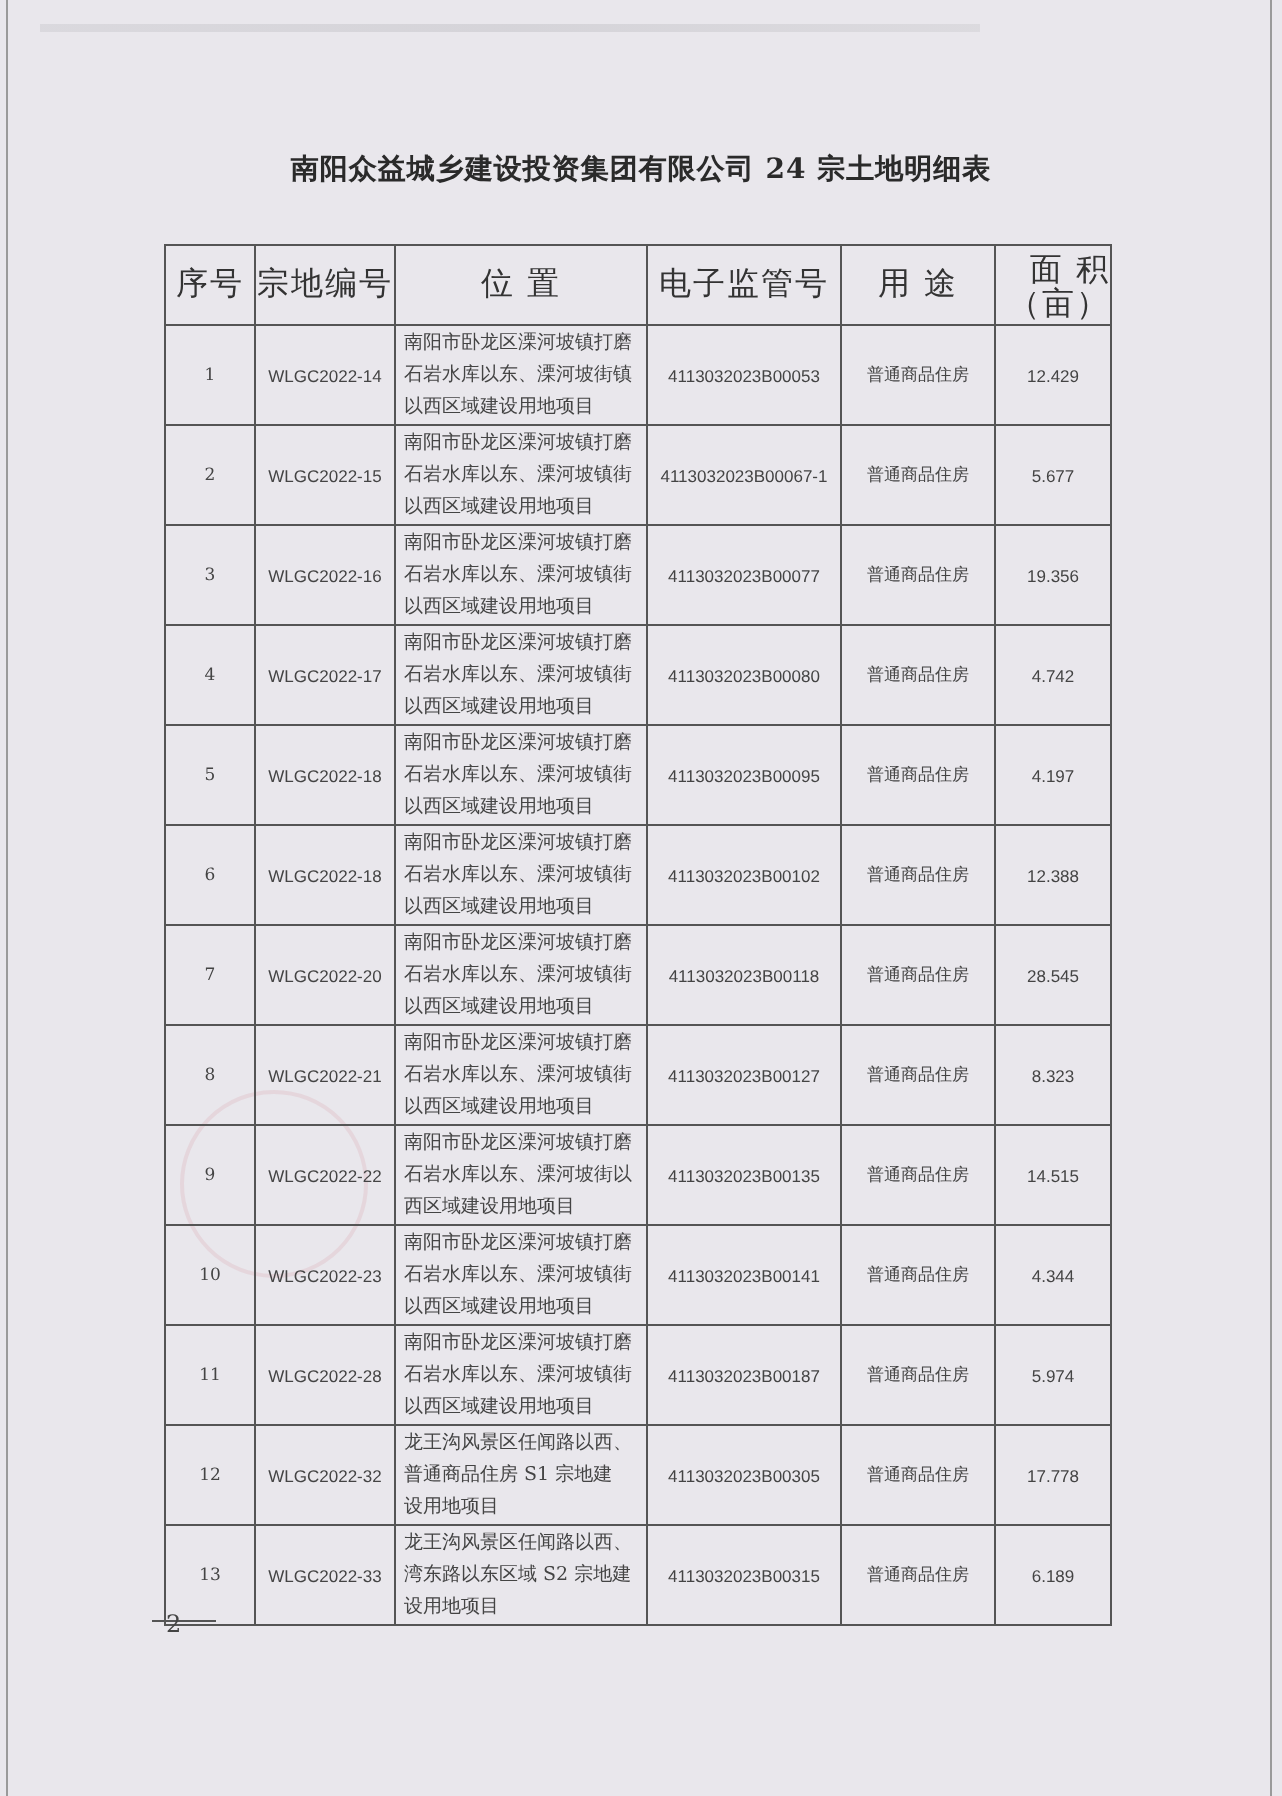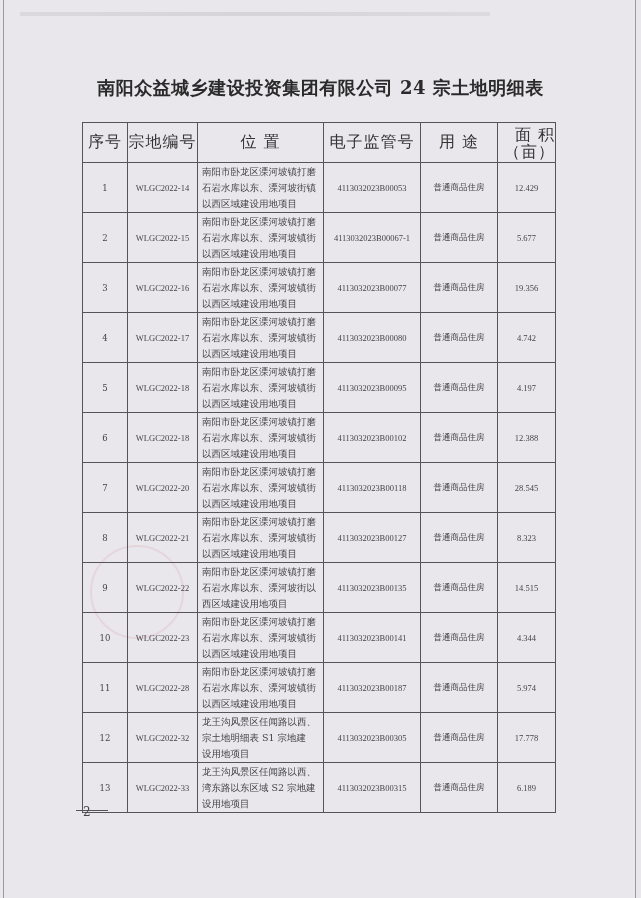--- a/index.html
+++ b/index.html
@@ -7,35 +7,35 @@
     width:641px; height:898px; overflow:hidden;
     background:#e9e7ec;
     font-family:"DejaVu Serif","Liberation Serif",serif;
     color:#3a3a3a;
     position:relative;
   }
   .page-edge { position:absolute; left:3px; top:0; width:633px; height:898px; border-left:1px solid #9a9a9a; border-right:1px solid #9a9a9a; box-sizing:border-box; }
   .bleed { position:absolute; left:20px; top:12px; width:470px; height:4px; background:linear-gradient(90deg,#d0cfd4,#c8c7cc,#d3d2d6); opacity:.6; }
   .title {
     position:absolute; left:0; top:76px; width:641px; text-align:center;
-    font-size:18px; font-weight:bold; color:#2a2a2a; letter-spacing:0.5px;
+    font-size:14px; font-weight:bold; color:#2a2a2a; letter-spacing:0.5px;
   }
   table.land {
     position:absolute; left:82px; top:122px;
     border-collapse:collapse; table-layout:fixed;
     width:473px;
   }
   table.land td, table.land th {
     border:1px solid #555;
     text-align:center; vertical-align:middle; padding:0;
   }
   table.land th { height:39px; font-size:16px; font-weight:normal; color:#333; letter-spacing:1px; }
   table.land td { height:49px; font-size:8.5px; color:#444; }
   td.loc { text-align:left !important; padding:0 4px !important; font-size:9.5px !important; line-height:16px; }
-  td.code { font-family:Liberation Serif, serif; font-size:8.5px !important;margin-top:19px; }
+  td.code { font-family:Liberation Sans, sans-serif; font-size:8.5px !important;margin-top:19px; }
   .area-h { line-height:17px;text-align:right; }
   .page-num { position:absolute; left:83px; top:805px; font-size:12px; color:#444; }
   .page-num-line { position:absolute; left:76px; top:810px; width:32px; border-top:1px solid #555; }
   .stamp { position:absolute; left:90px; top:545px; width:90px; height:90px; border-radius:50%; border:2px solid rgba(210,140,150,.18); }
 </style>
 </head>
 <body>
 
 <div class="page-edge"></div>
 <div class="bleed"></div>
@@ -196,21 +196,21 @@
         </td>
         <td class="code">4113032023B00187</td>
         <td>普通商品住房</td>
         <td class="code">5.974</td>
       </tr>
       <tr>
         <td>12</td>
         <td class="code">WLGC2022-32</td>
         <td class="loc">
           <div>龙王沟风景区任闻路以西、</div>
-          <div>宗土地明细表 S1 宗地建</div>
+          <div>普通商品住房 S1 宗地建</div>
           <div>设用地项目</div>
         </td>
         <td class="code">4113032023B00305</td>
         <td>普通商品住房</td>
         <td class="code">17.778</td>
       </tr>
       <tr>
         <td>13</td>
         <td class="code">WLGC2022-33</td>
         <td class="loc">

